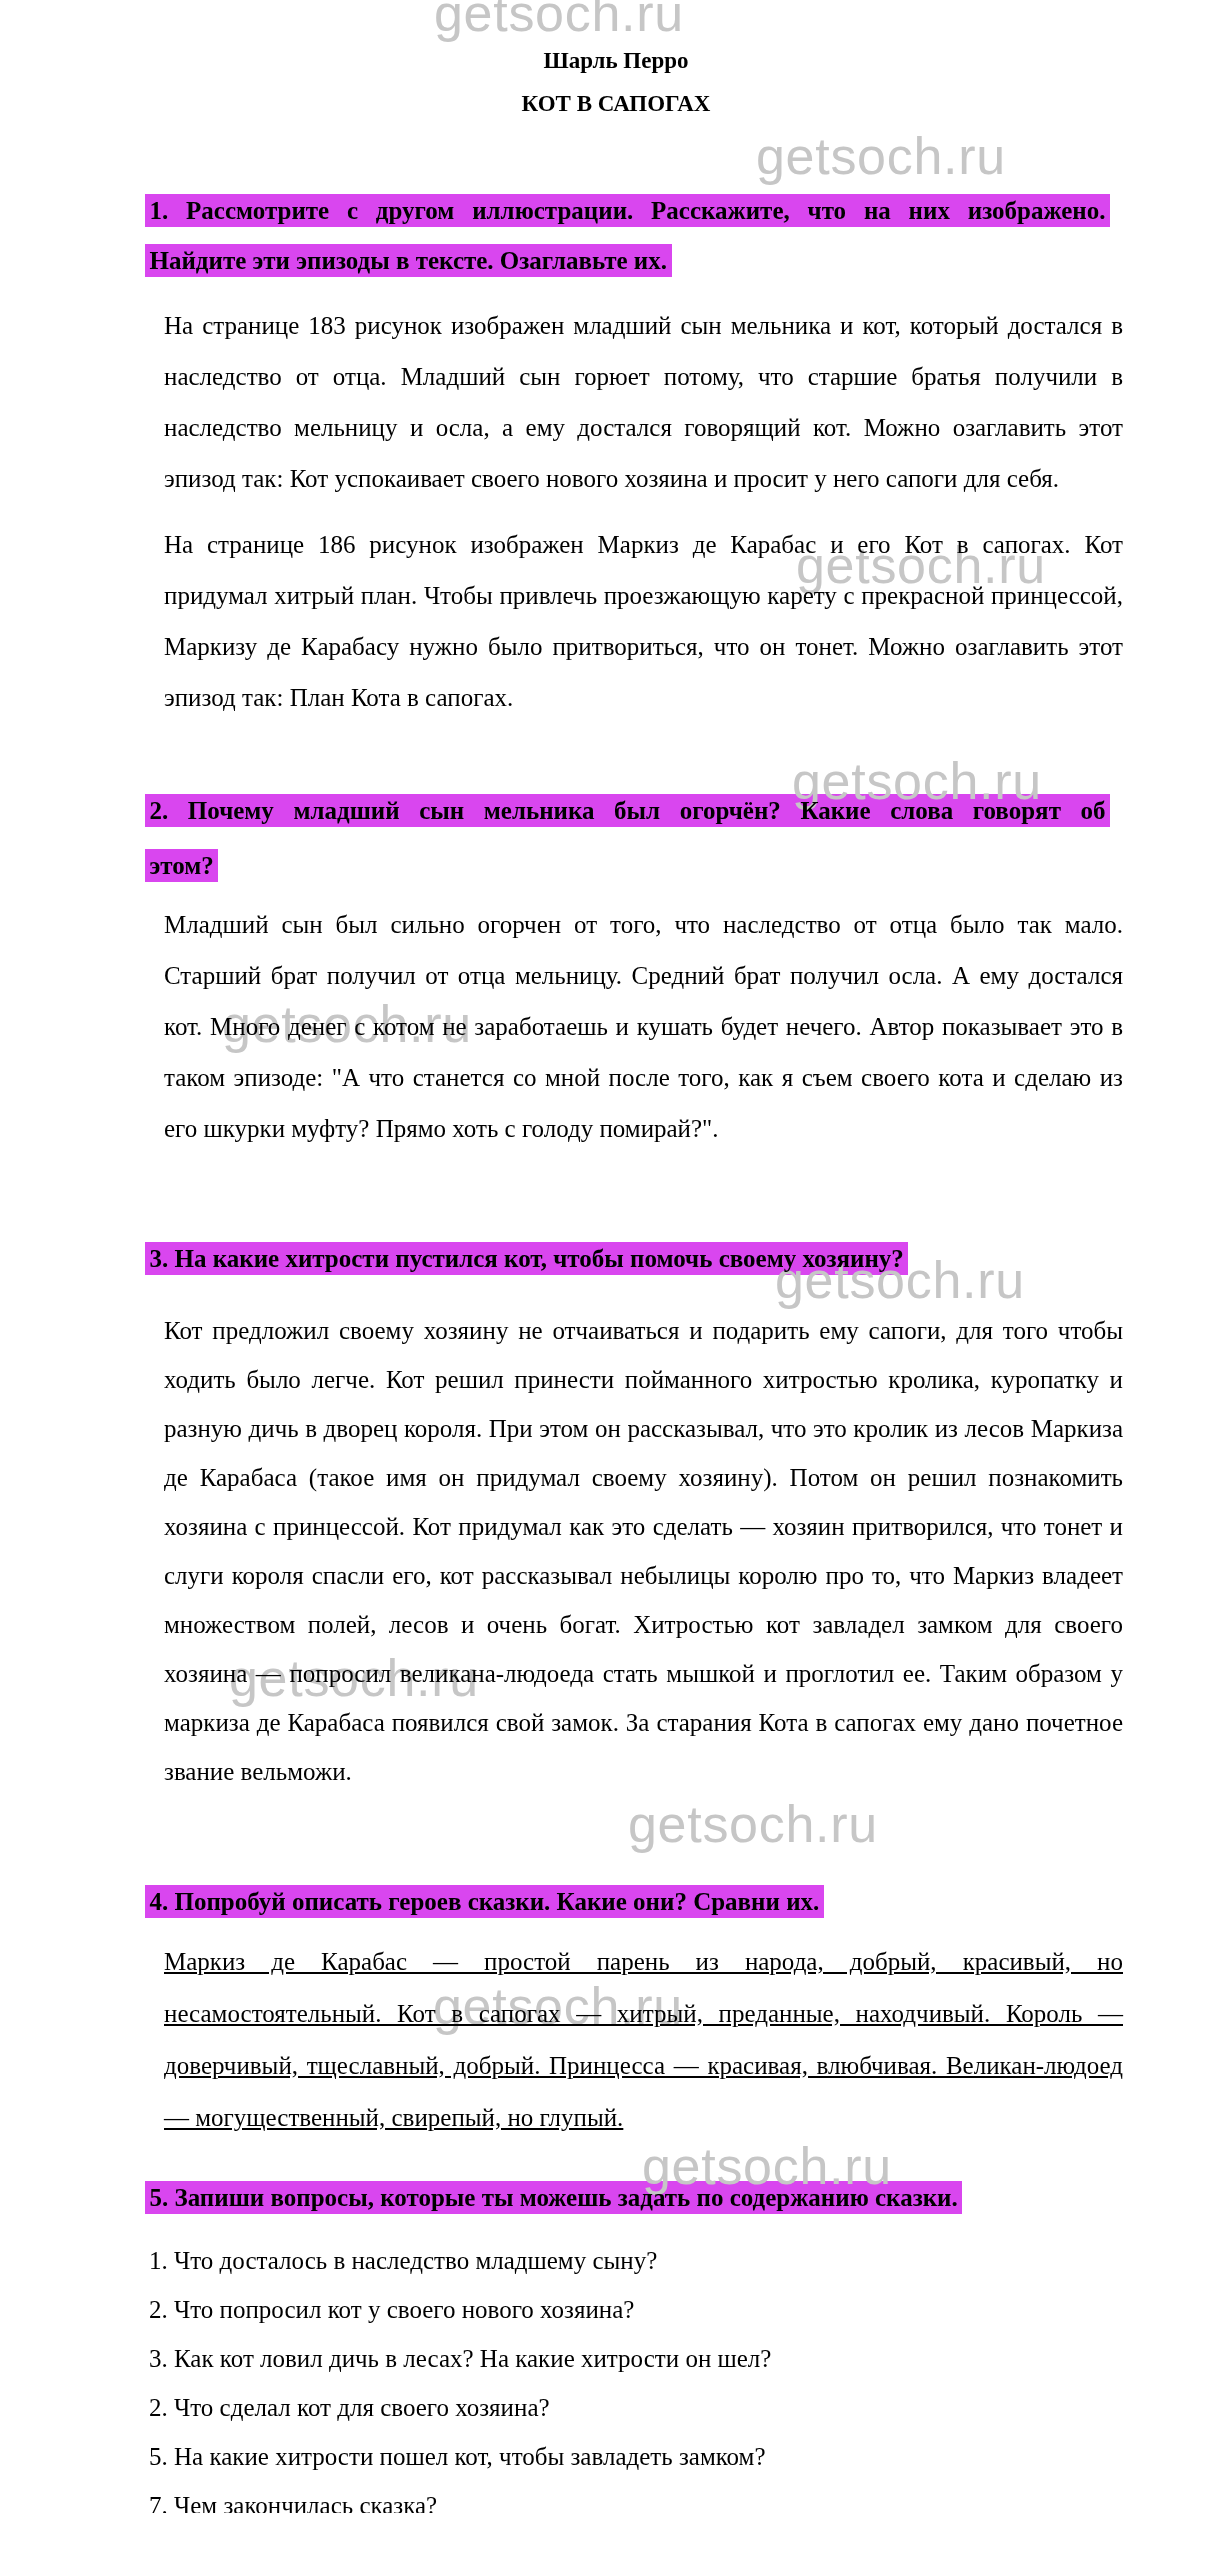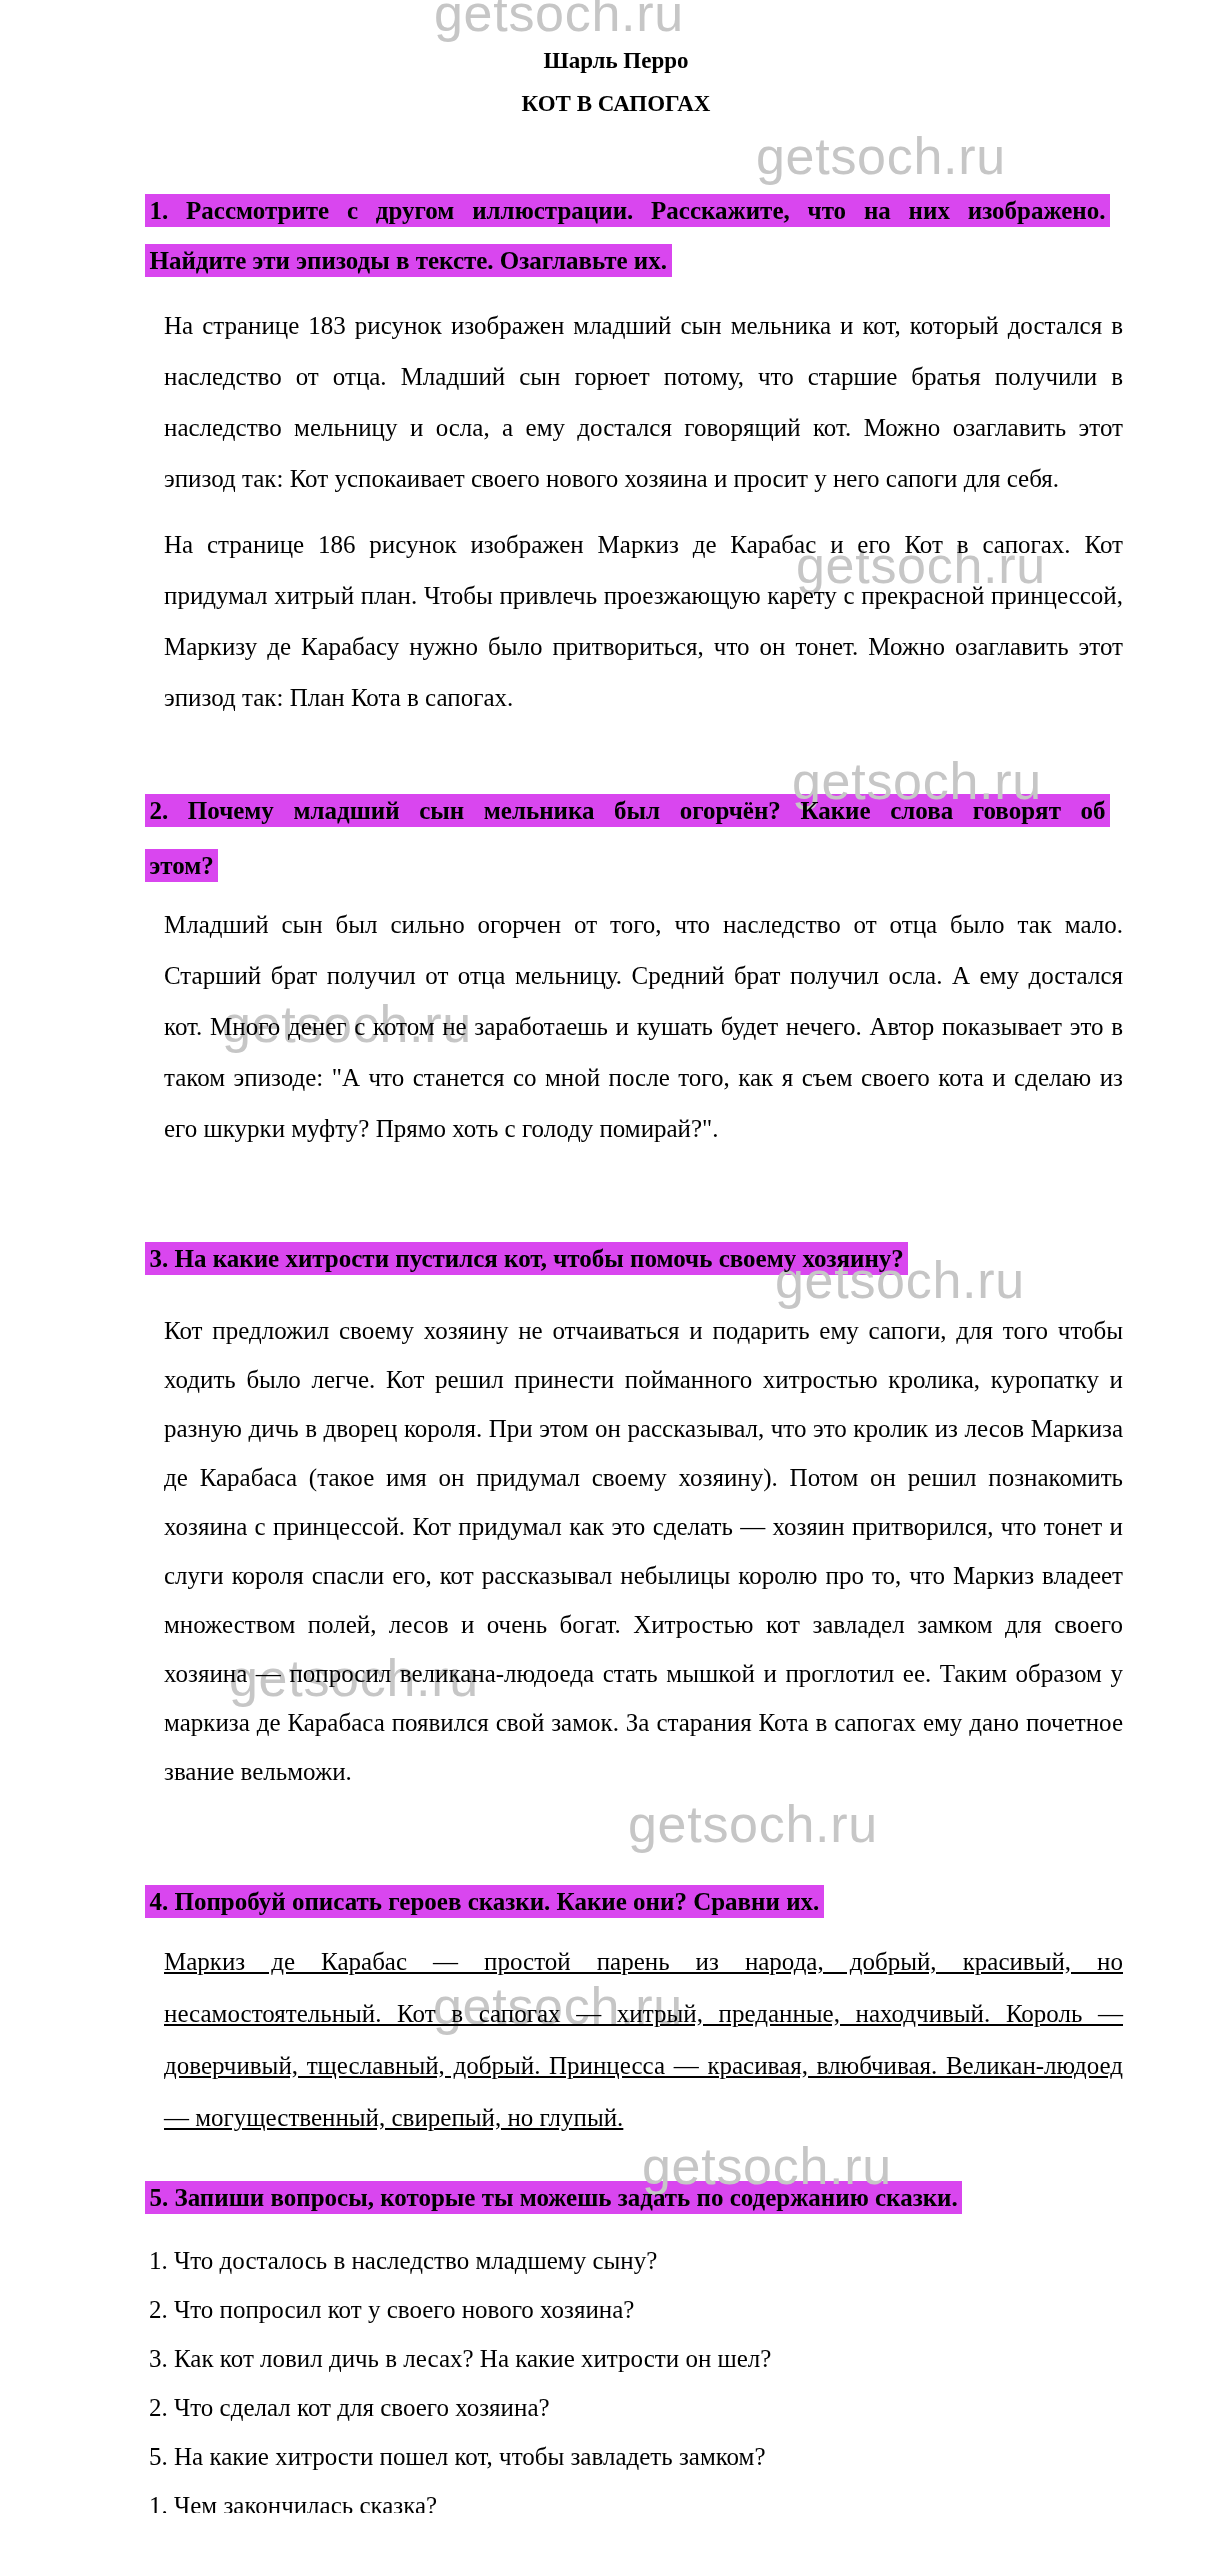--- a/index.html
+++ b/index.html
@@ -106,17 +106,17 @@
     <p><span class="txt">Маркиз де Карабас — простой парень из народа, добрый, красивый, но несамостоятельный. Кот в сапогах — хитрый, преданные, находчивый. Король — доверчивый, тщеславный, добрый. Принцесса — красивая, влюбчивая. Великан-людоед — могущественный, свирепый, но глупый.</span></p>
   </div>
 
   <div class="q" style="top:2183px"><span class="hl"><span class="txt">5. Запиши вопросы, которые ты можешь задать по содержанию сказки.</span></span></div>
   <div class="blk list" style="top:2236px">
     <div><span class="txt">1. Что досталось в наследство младшему сыну?</span></div>
     <div><span class="txt">2. Что попросил кот у своего нового хозяина?</span></div>
     <div><span class="txt">3. Как кот ловил дичь в лесах? На какие хитрости он шел?</span></div>
     <div><span class="txt">2. Что сделал кот для своего хозяина?</span></div>
     <div><span class="txt">5. На какие хитрости пошел кот, чтобы завладеть замком?</span></div>
-    <div><span class="txt">1. Чем закончилась сказка?</span></div>
+    <div><span class="txt">7. Чем закончилась сказка?</span></div>
   </div>
 
 </div>
 
 
 </body></html>

